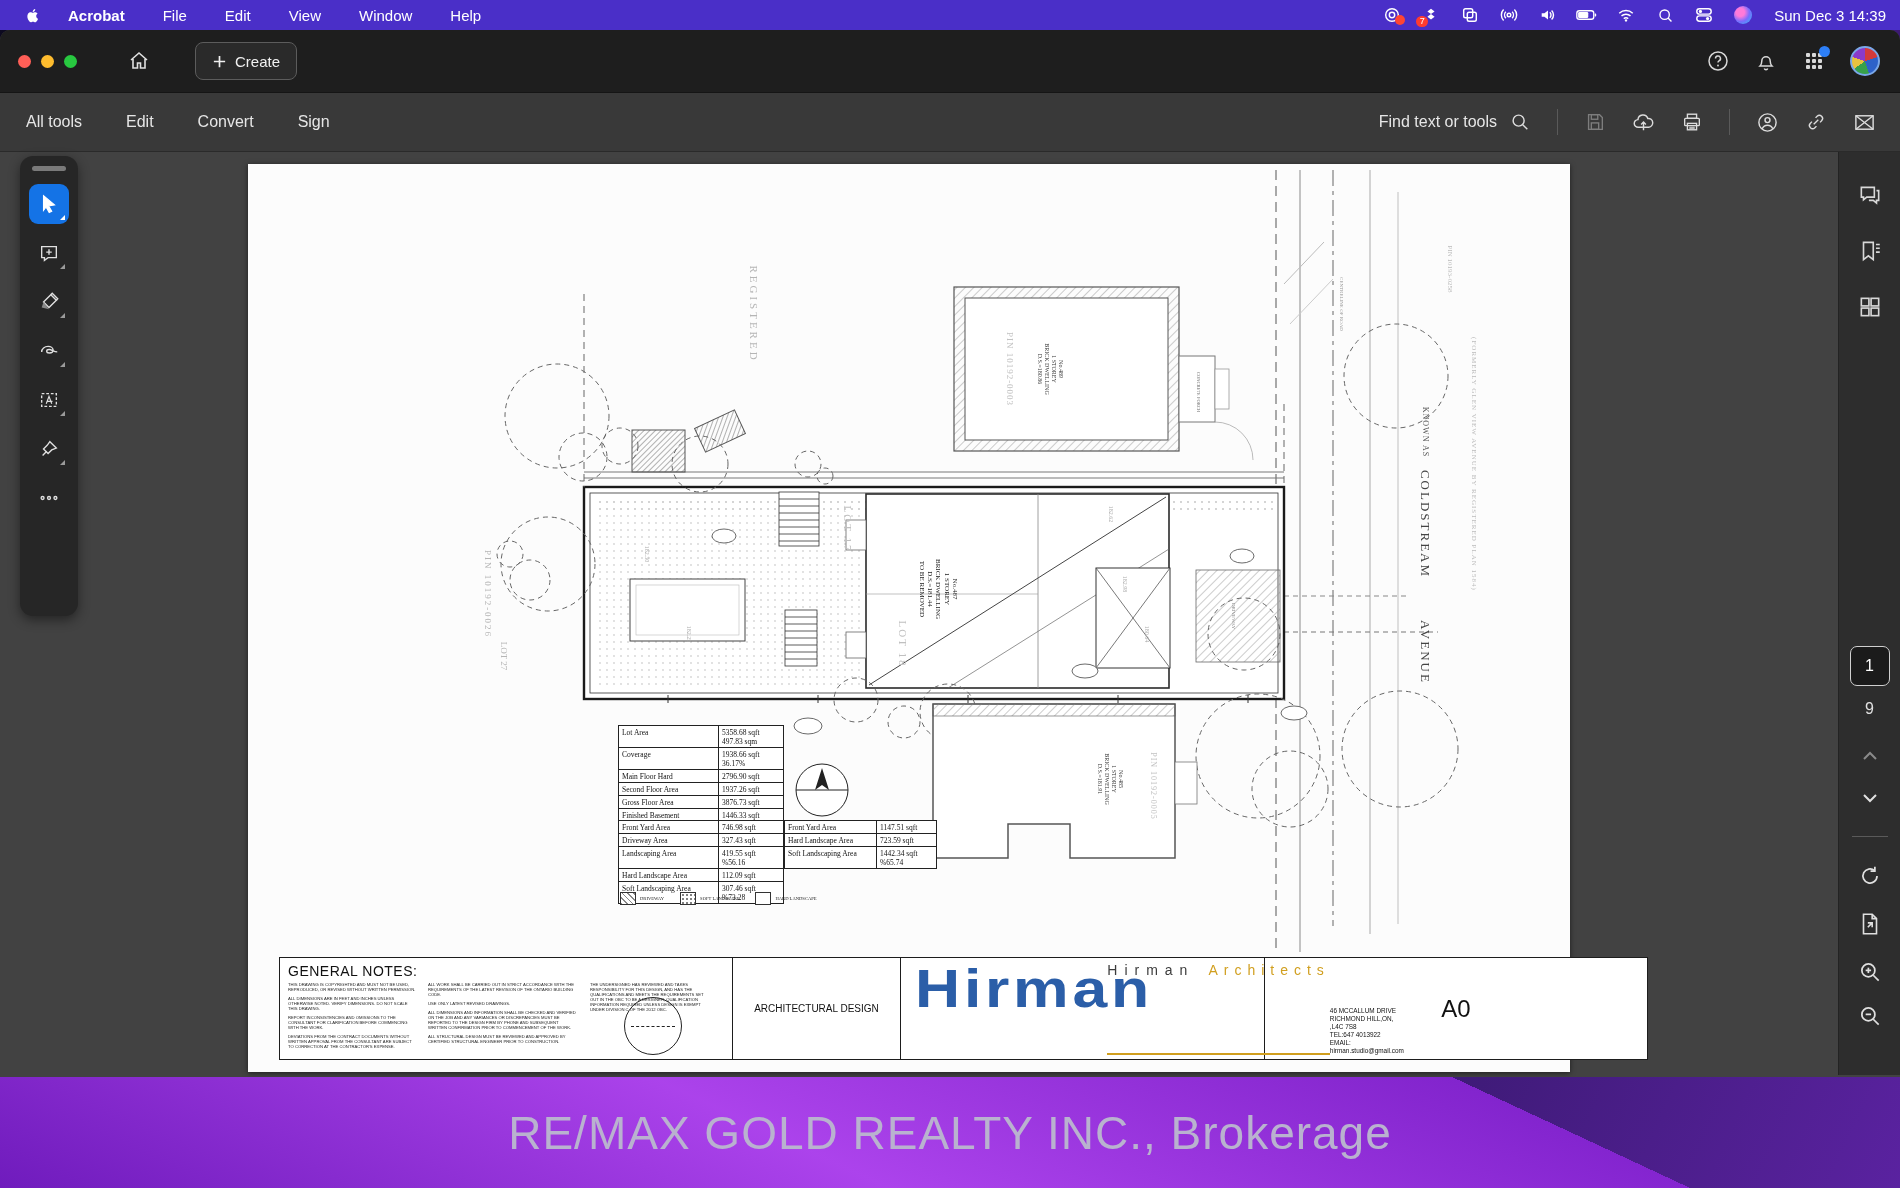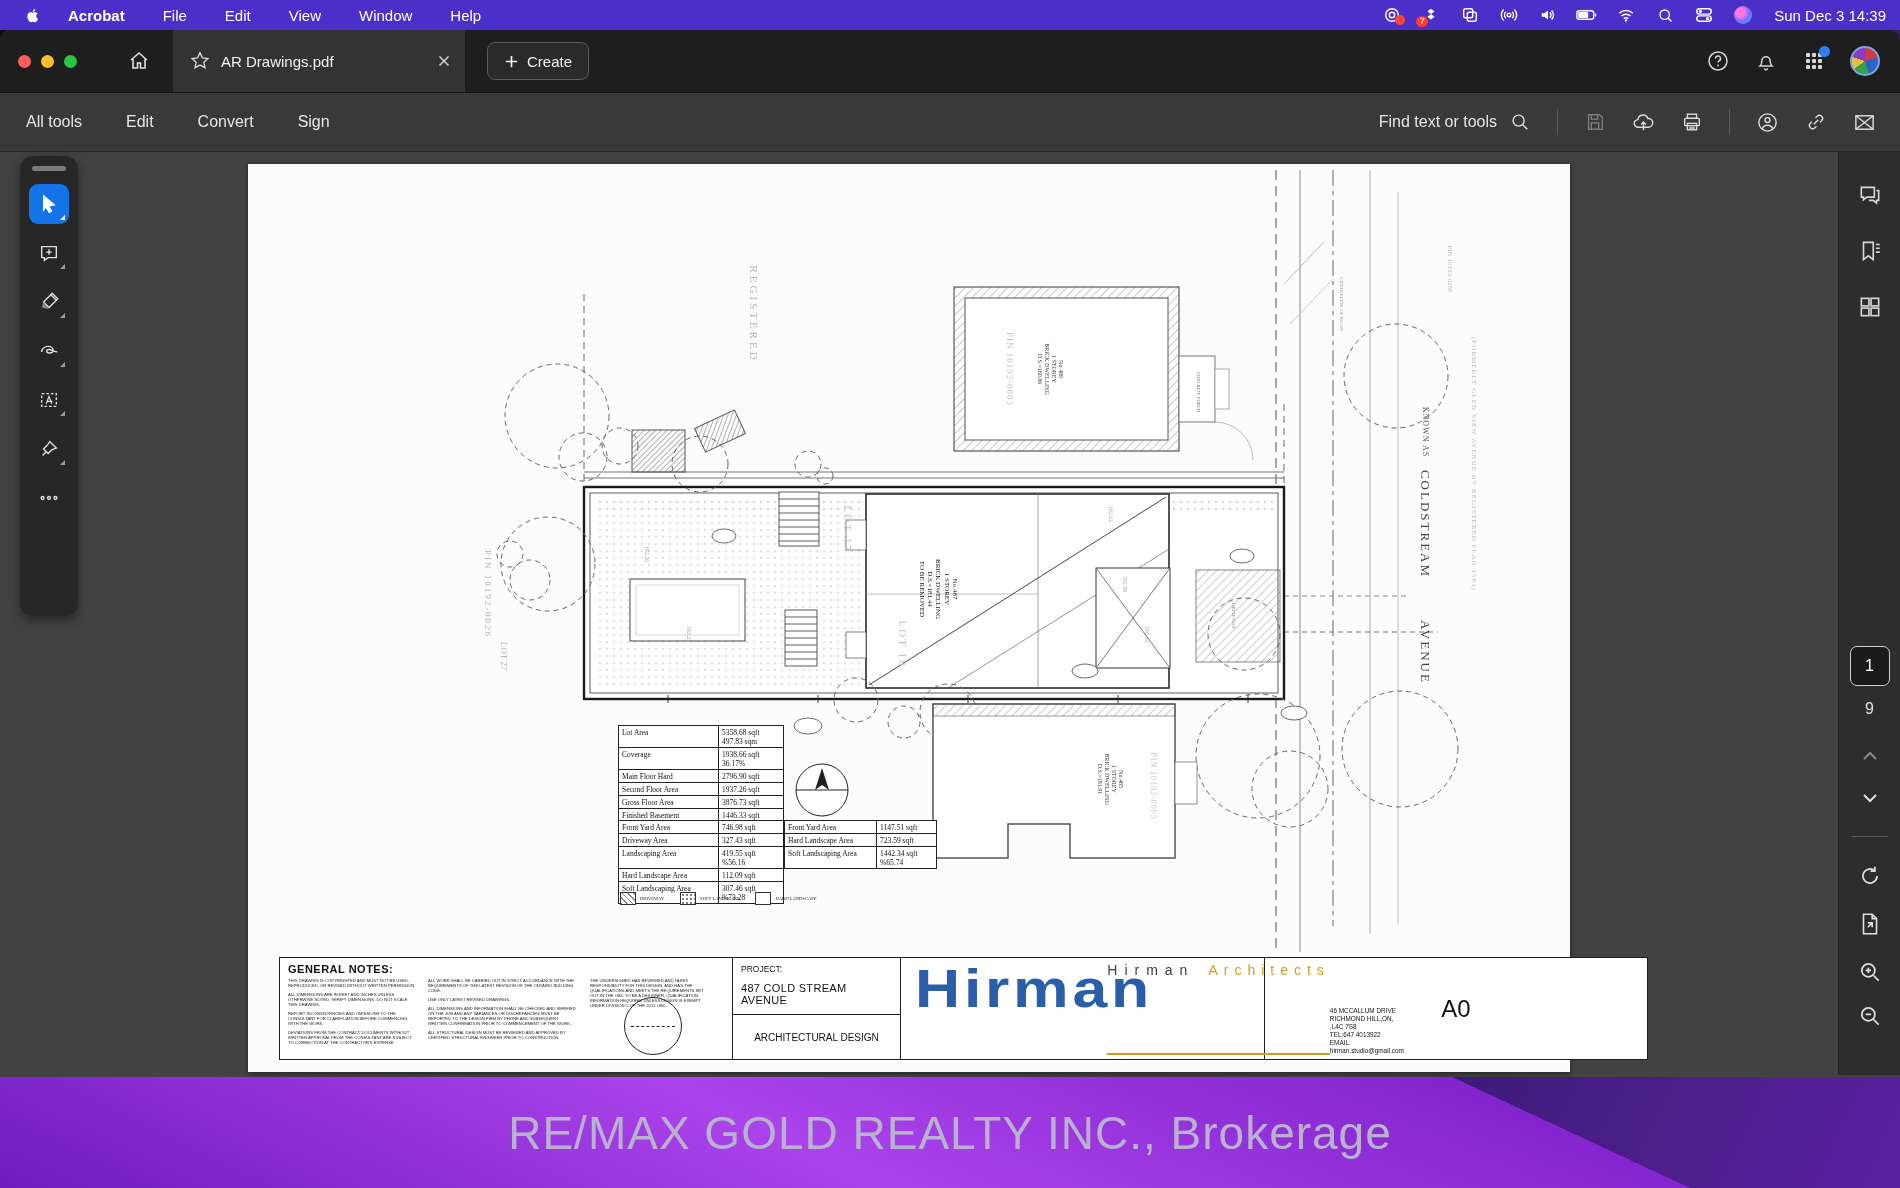--- a/index.html
+++ b/index.html
@@ -112,21 +112,21 @@
   .sw-hatch { background-image:repeating-linear-gradient(45deg, #888 0 1px, transparent 1px 4px); }
   .sw-dots { background-image:radial-gradient(#777 0.7px, transparent 0.8px); background-size:4px 4px; }
   .legend-label { font-family:"Liberation Serif", serif; font-size:4.6px; color:#222; }
 
   
   .titleblock { position:absolute; left:31px; top:793px; width:1369px; height:103px;
     border:1.6px solid #1d1d1d; display:flex; background:#fff; color:#111; }
   .tb-sec { border-right:1.4px solid #1d1d1d; position:relative; height:100%; }
   .tb-sec:last-child { border-right:none; }
   .sec-notes { width:453px; padding:5px 8px; }
-  .notes-title { font-size:11px; font-weight:bold; letter-spacing:.5px; }
+  .notes-title { font-size:14px; font-weight:normal; letter-spacing:.5px; }
   .notes-cols { display:flex; gap:12px; margin-top:3px; }
   .ncol { font-size:4.2px; line-height:5px; color:#222; }
   .ncol p { margin-bottom:4px; }
   .ncol1 { width:128px; } .ncol2 { width:150px; } .ncol3 { width:118px; }
   .stamp { width:58px; height:58px; border:1px solid #222; border-radius:50%;
     position:absolute; left:344px; top:39px; }
   .stamp::after { content:""; position:absolute; left:6px; top:28px; width:44px; border-top:1px dashed #222; }
   .sec-project { width:168px; display:flex; flex-direction:column; }
   .proj-top { flex:1; border-bottom:1.2px solid #1d1d1d; padding:6px 8px; }
   .proj-label { font-size:8.5px; }
@@ -242,32 +242,20 @@
     <div class="traffic">
       <span class="tl red"></span>
       <span class="tl yellow"></span>
       <span class="tl green"></span>
     </div>
     <button class="home-btn">
       <svg viewBox="0 0 24 24" width="24" height="24" fill="none" stroke="#e0e0e0" stroke-width="1.6">
           <path d="M4 11 12 4l8 7M6 10v9h4.5v-5h3v5H18v-9"></path>
         </svg>
     </button>
-    <div class="tab">
-      <svg viewBox="0 0 24 24" width="22" height="22" fill="none" stroke="#d8d8d8" stroke-width="1.5">
-          <path d="m12 3 2.6 5.6 6 .7-4.4 4.1 1.2 5.9L12 16.4l-5.4 2.9 1.2-5.9-4.4-4.1 6-.7z"></path>
-        </svg>
-      <span class="title">AR Drawings.pdf</span>
-      <button class="tab-close">
-        <svg viewBox="0 0 20 20" width="18" height="18" stroke="#cfcfcf" stroke-width="1.8">
-            <line x1="5" y1="5" x2="15" y2="15"></line>
-            <line x1="15" y1="5" x2="5" y2="15"></line>
-          </svg>
-      </button>
-    </div>
     <button class="create-btn">
       <svg viewBox="0 0 16 16" width="15" height="15" stroke="#f0f0f0" stroke-width="1.8">
           <line x1="8" y1="2" x2="8" y2="14"></line>
           <line x1="2" y1="8" x2="14" y2="8"></line>
         </svg>
       <span>Create</span>
     </button>
     <div class="tabbar-right">
       <button class="tb-ico">
         <svg viewBox="0 0 24 24" width="24" height="24" fill="none" stroke="#d8d8d8" stroke-width="1.5">
@@ -622,24 +610,20 @@
                 <p>ALL DIMENSIONS AND INFORMATION SHALL BE CHECKED AND VERIFIED ON THE JOB AND ANY VARIANCES OR DISCREPANCIES MUST BE REPORTED TO THE DESIGN FIRM BY PHONE AND SUBSEQUENT WRITTEN CONFIRMATION PRIOR TO COMMENCEMENT OF THE WORK.</p>
                 <p>ALL STRUCTURAL DESIGN MUST BE REVIEWED AND APPROVED BY CERTIFIED STRUCTURAL ENGINEER PRIOR TO CONSTRUCTION.</p>
               </div>
             <div class="ncol ncol3">
                 <p>THE UNDERSIGNED HAS REVIEWED AND TAKES RESPONSIBILITY FOR THIS DESIGN, AND HAS THE QUALIFICATIONS AND MEETS THE REQUIREMENTS SET OUT IN THE OBC TO BE A DESIGNER, QUALIFICATION INFORMATION REQUIRED UNLESS DESIGN IS EXEMPT UNDER DIVISION C OF THE 2012 OBC.</p>
               </div>
           </div>
           <div class="stamp"></div>
         </div>
         <div class="tb-sec sec-project">
-          <div class="proj-top">
-            <div class="proj-label">PROJECT:</div>
-            <div class="proj-value">487 COLD STREAM  AVENUE</div>
-          </div>
           <div class="proj-bottom">ARCHITECTURAL DESIGN</div>
         </div>
         <div class="tb-sec sec-firm">
           <div class="firm-left">
             <div class="firm-logo">Hirman</div>
             <div class="firm-name-row">
               <span class="firm-n1">Hirman</span>
               <span class="firm-n2">Architects</span>
             </div>
           </div>

